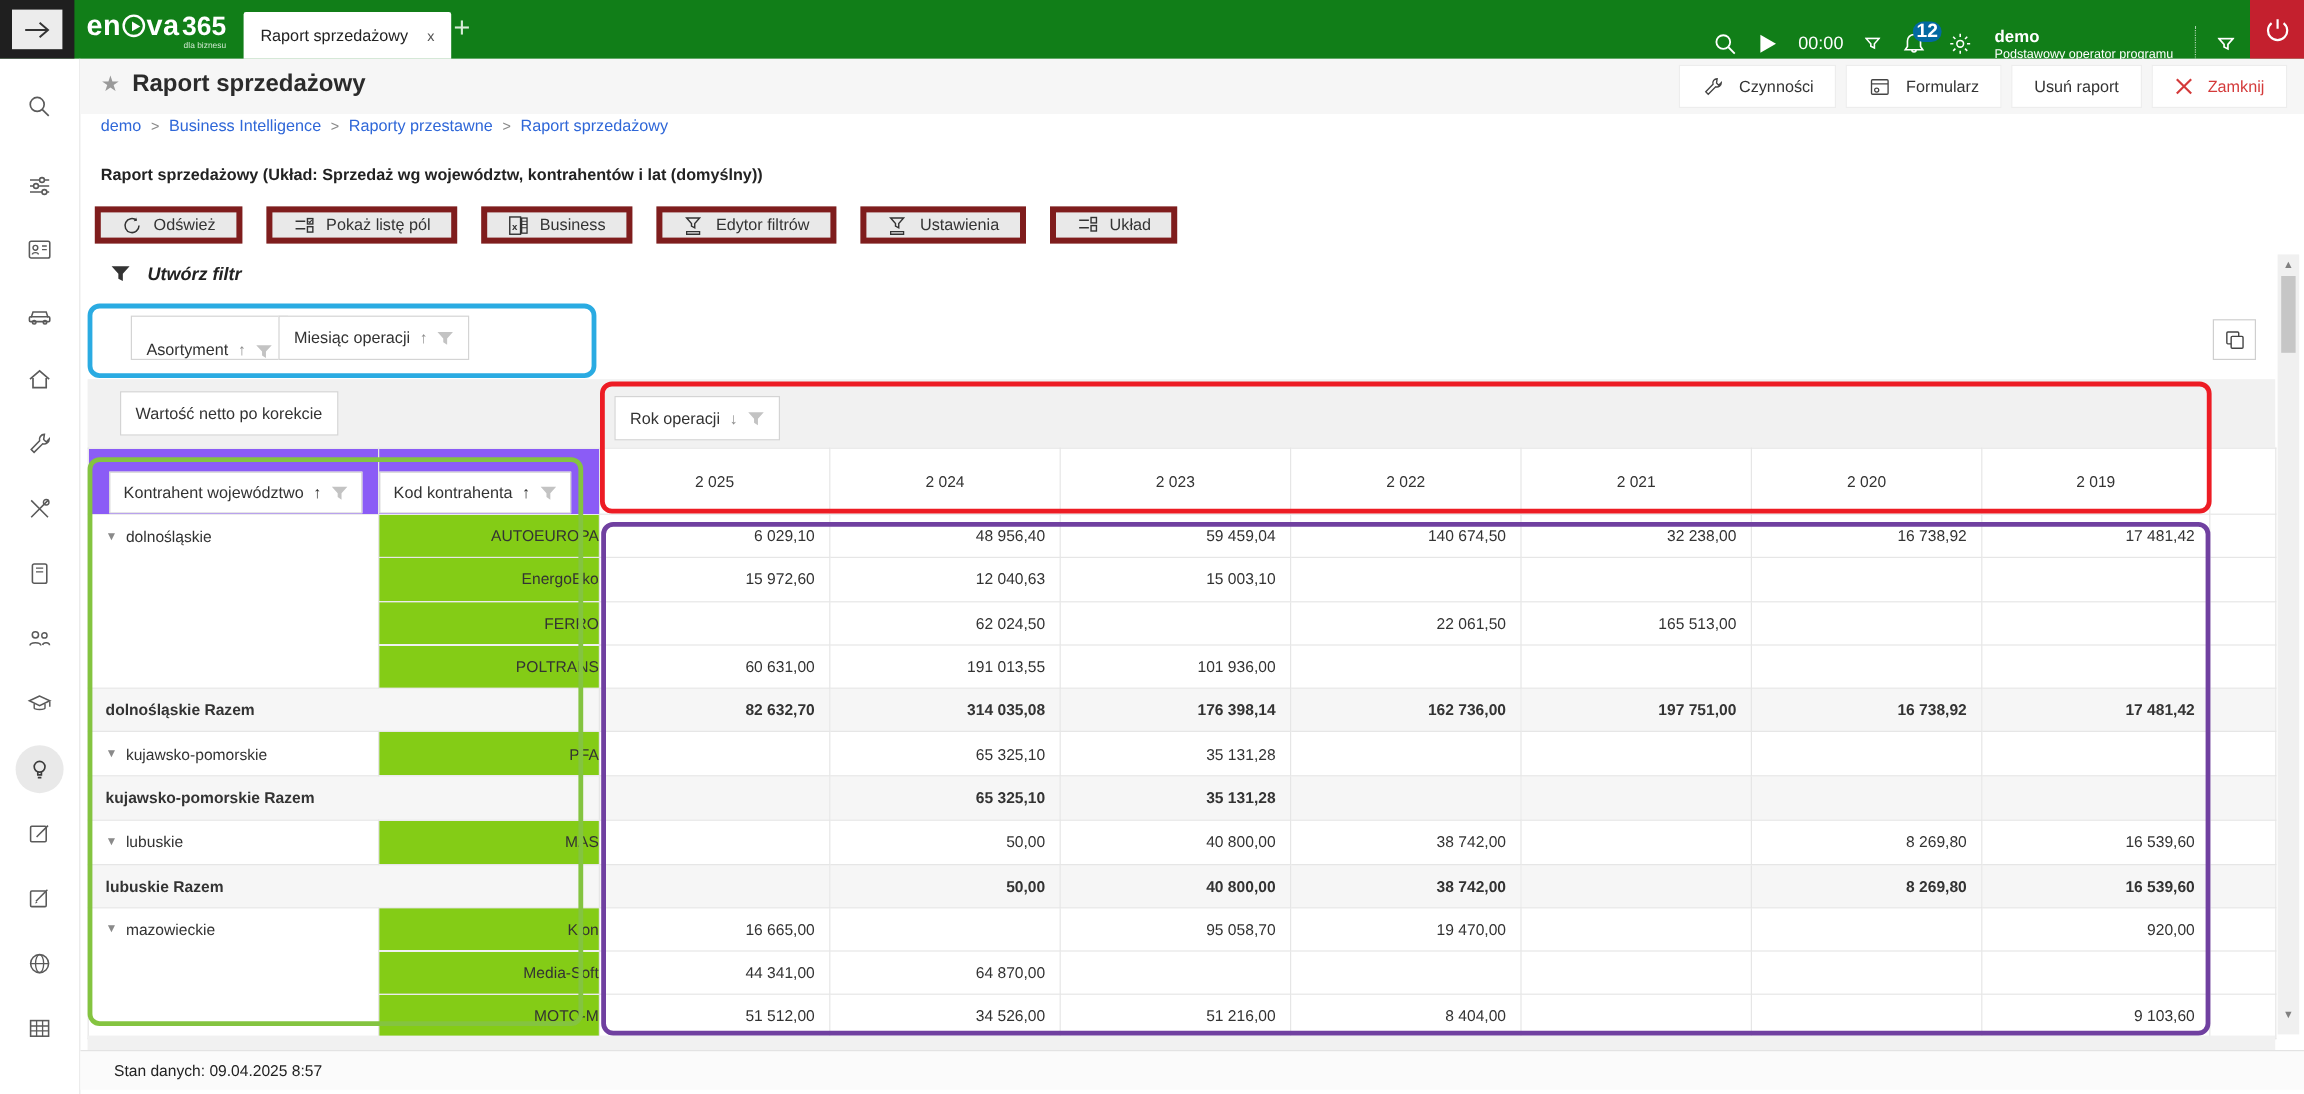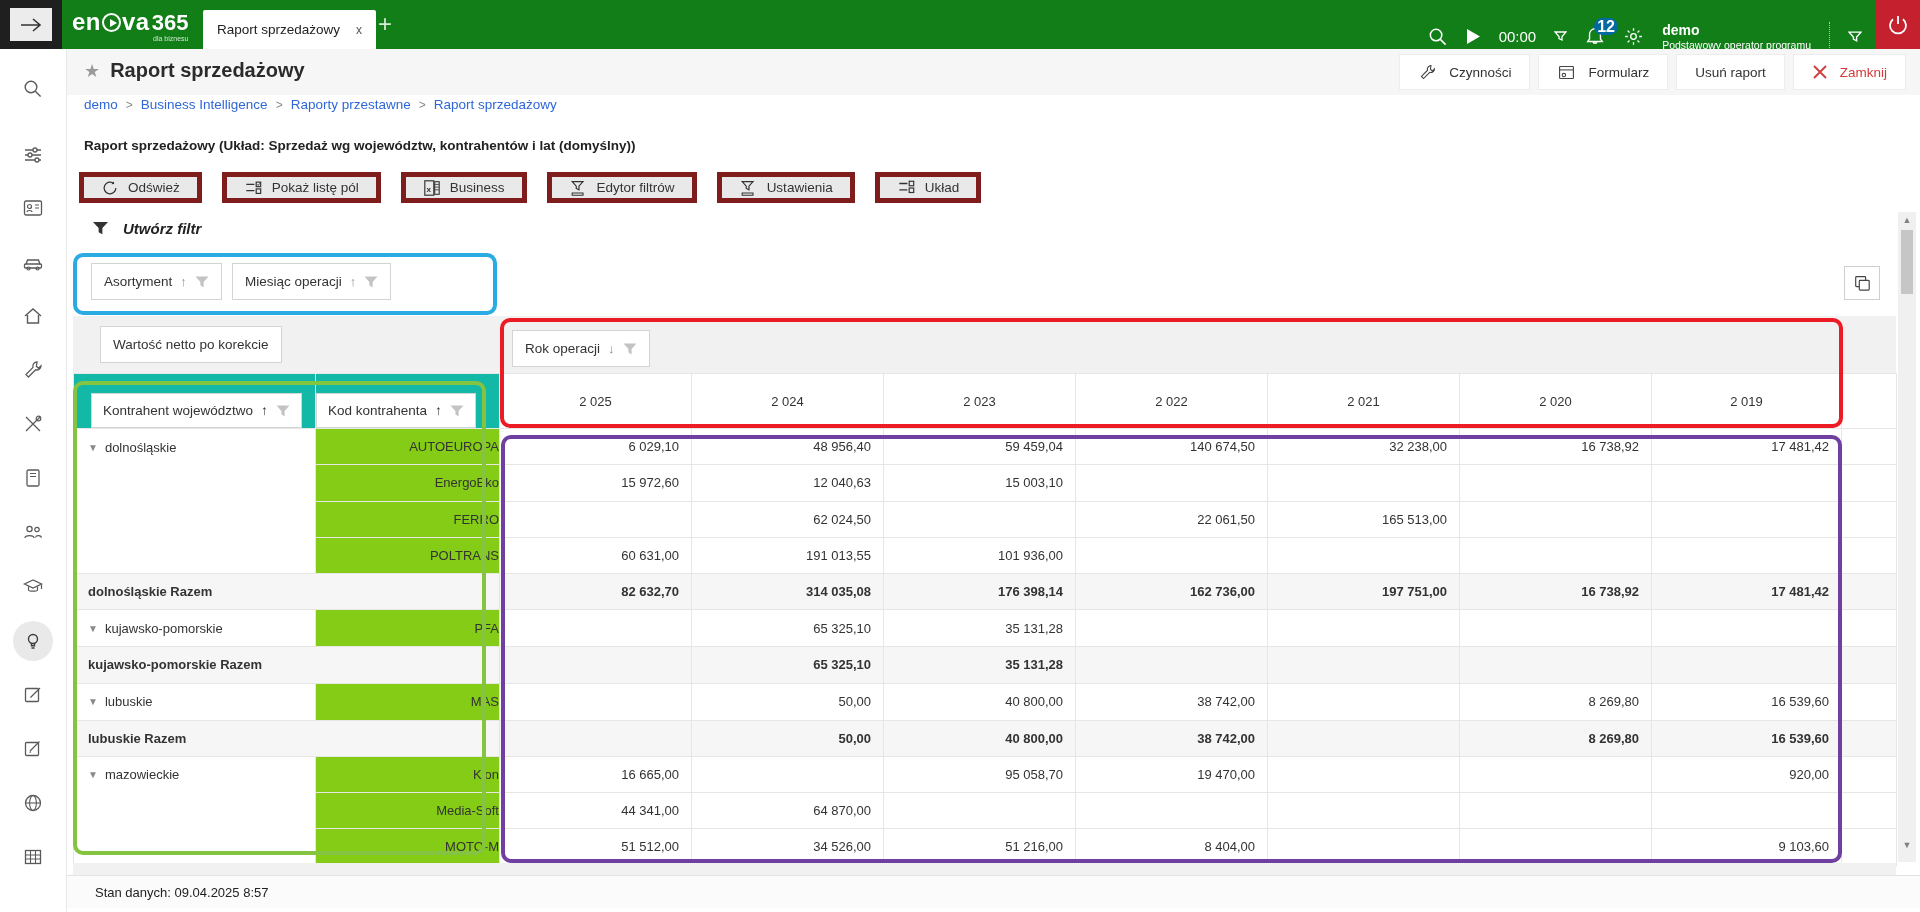--- a/index.html
+++ b/index.html
@@ -61,21 +61,21 @@
   #rowA { position:absolute; left:73px; top:252px; width:1823px; height:64px; background:#fff; }
   #rowB { position:absolute; left:73px; top:316px; width:1823px; height:57px; background:#f1f1f1; }
   .chip { position:absolute; height:37px; background:#fff; border:1px solid #d4d4d4; display:flex; align-items:center; gap:8px; padding:0 12px; font-size:13.5px; color:#333; cursor:grab; }
   .chip .arr { color:#8c8c8c; font-size:13px; }
   #copy-btn { position:absolute; left:1771px; top:14px; width:36px; height:34px; background:#fff; border:1px solid #cfcfcf; display:flex; align-items:center; justify-content:center; cursor:pointer; }
 
   #pivot-table { position:absolute; left:73px; top:373px; width:1823px; border-collapse:collapse; table-layout:fixed; font-size:13px; }
   #pivot-table th, #pivot-table td { border:1px solid #e6e6e6; overflow:hidden; white-space:nowrap; }
   #pivot-table tr.hd { height:55px; }
   #pivot-table tr.dr { height:36.25px; }
-  th.area { background:#14b8a6; border-color:#e2e2e2; position:relative; }
+  th.area { background:#8b5cf6; border-color:#e2e2e2; position:relative; }
   th.year { background:#fff; font-weight:normal; color:#333; text-align:center; cursor:pointer; }
   td.num { text-align:right; padding-right:12px; background:#fff; }
   td.code { text-align:right; padding-left:14px; background:#84cc16; }
   td.prov { text-align:left; padding-left:14px; background:#fff; vertical-align:top; }
   td.prov .pin { display:flex; align-items:center; gap:7px; height:36px; }
   .tri { color:#8a8a8a; font-size:10px; }
   tr.total td { background:#f6f6f6; font-weight:bold; }
   td.totlbl { text-align:left; padding-left:14px; }
   .hchip { position:absolute; top:19px; height:35px; background:#fff; border:1px solid #d4d4d4; display:flex; align-items:center; gap:8px; padding:0 11px; font-size:13.5px; font-weight:normal; cursor:grab; }
 
@@ -389,21 +389,21 @@
 <div id="filter-bar">
   <span>
       <svg width="17" height="15" viewBox="0 0 18 16">
         <path d="M1 1h16l-6 6.5V14l-4-2V7.5z" fill="#333"></path>
       </svg>
     </span>
   <span class="flabel">Utwórz filtr</span>
 </div>
 
 <div id="rowA">
-  <div class="chip" style="left:18px; top:11px;">
+  <div class="chip" style="left:36px; top:11px;align-items:flex-end;">
     <span>Asortyment</span>
     <span class="arr">↑</span>
     <span>
         <svg width="14" height="12" viewBox="0 0 13 11">
           <path d="M.5.5h12L8 5.5v5L5 8.5v-3z" fill="#c3c3c3"></path>
         </svg>
       </span>
   </div>
   <div class="chip" style="left:159px; top:11px;">
     <span>Miesiąc operacji</span>

